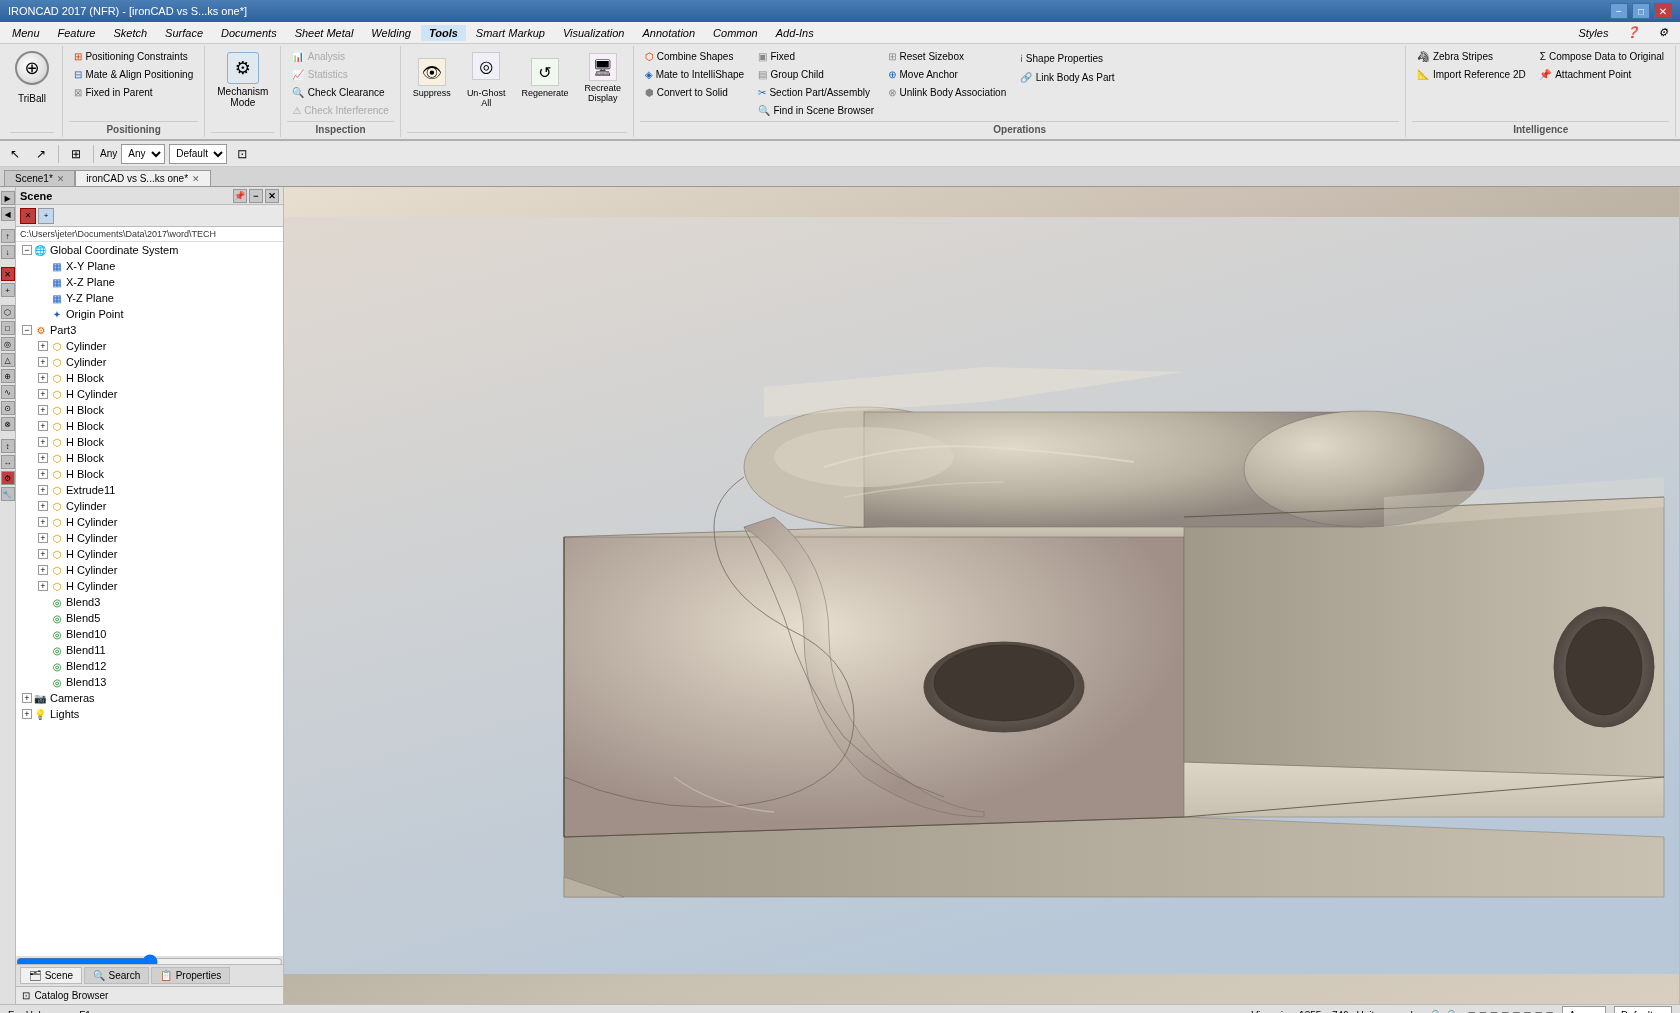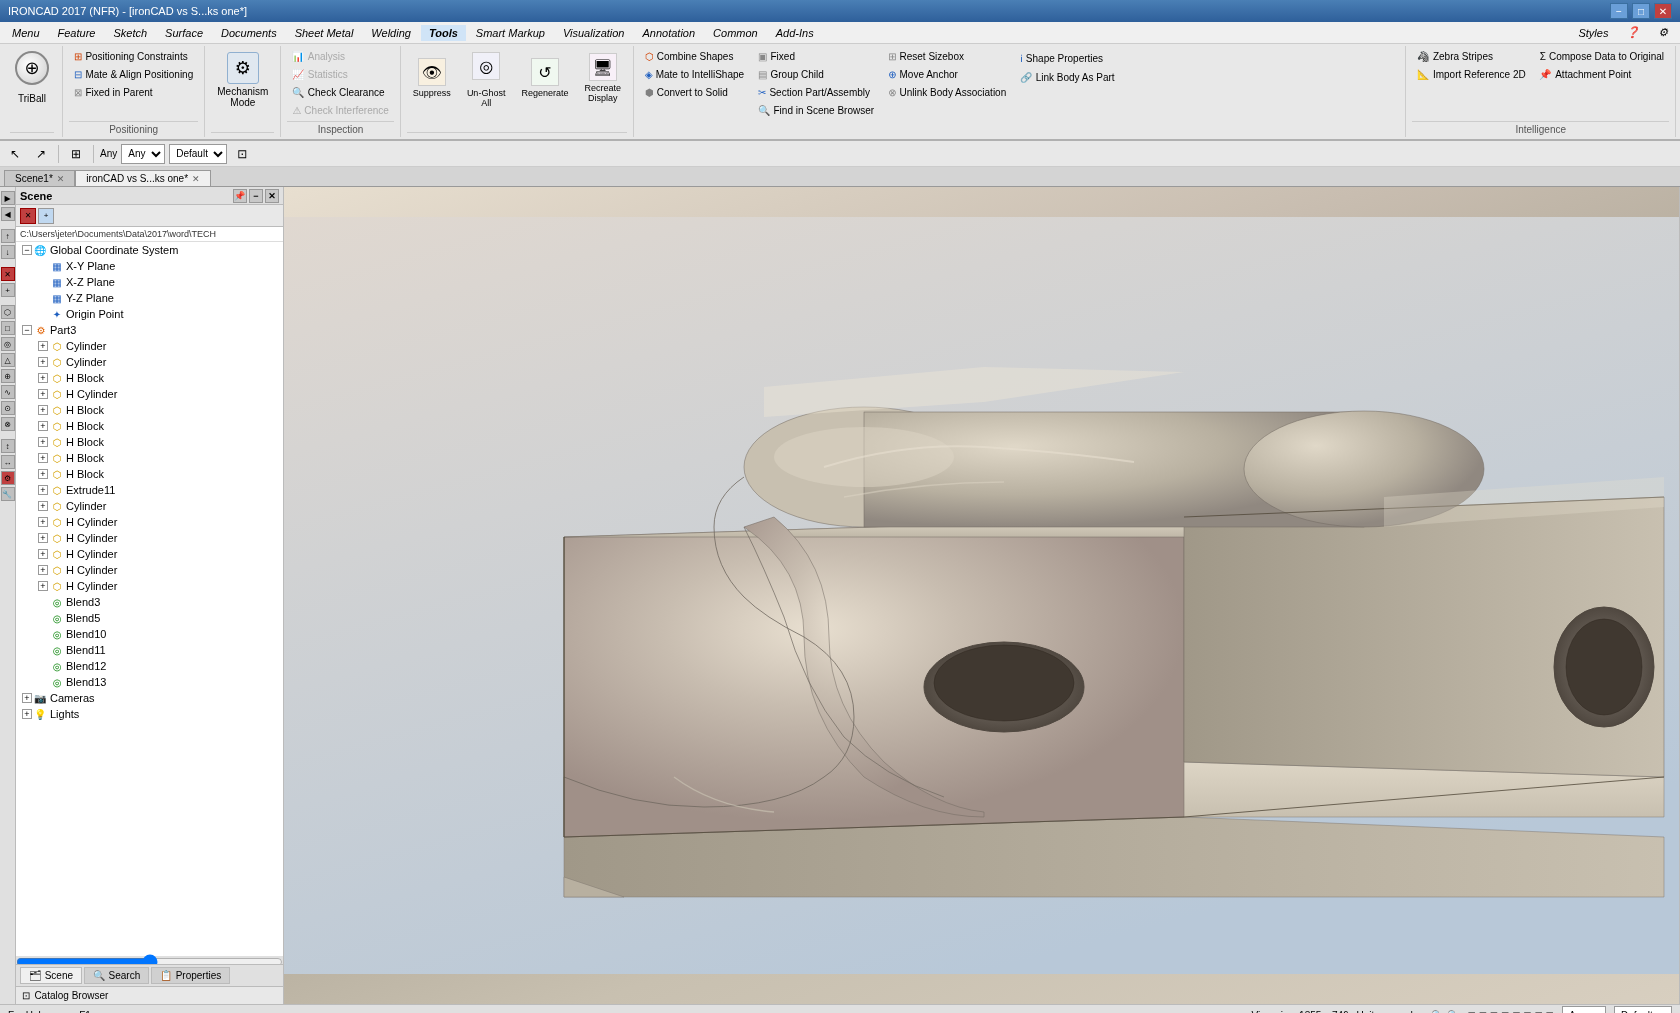--- a/index.html
+++ b/index.html
@@ -69,20 +69,21 @@
       flex: 1;
       gap: 4px;
     }
     .ribbon-group-label {
       text-align: center;
       font-size: 10px;
       color: #555;
       padding-top: 2px;
       border-top: 1px solid #ccc;
       margin-top: 2px;
+      font-weight: bold;
     }
     .ribbon-btn {
       display: flex;
       flex-direction: column;
       align-items: center;
       padding: 3px 5px;
       cursor: pointer;
       border: 1px solid transparent;
       border-radius: 2px;
       font-size: 10px;
@@ -515,20 +516,21 @@
           <div class="ribbon-btn-small">
             <span style="color:#2060c0;">ℹ</span>
               <span>Shape Properties</span>
           </div>
           <div class="ribbon-btn-small">
             <span style="color:#888;">🔗</span>
               <span>Link Body As Part</span>
           </div>
         </div>
       </div>
+      <div class="ribbon-group-label">Operations</div>
     </div>
 
     <div class="ribbon-group">
       <div class="ribbon-group-items">
         <div class="ribbon-col">
           <div class="ribbon-btn-small">
             <span>🦓</span>
               <span>Zebra Stripes</span>
           </div>
           <div class="ribbon-btn-small">

